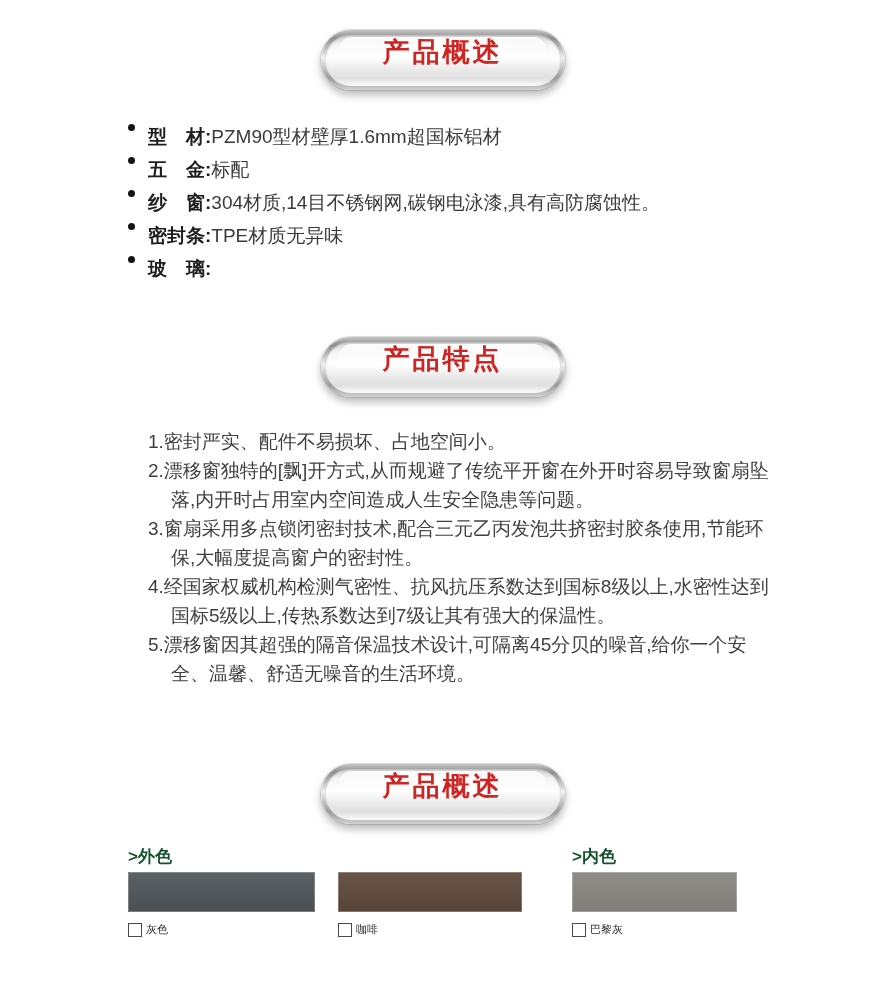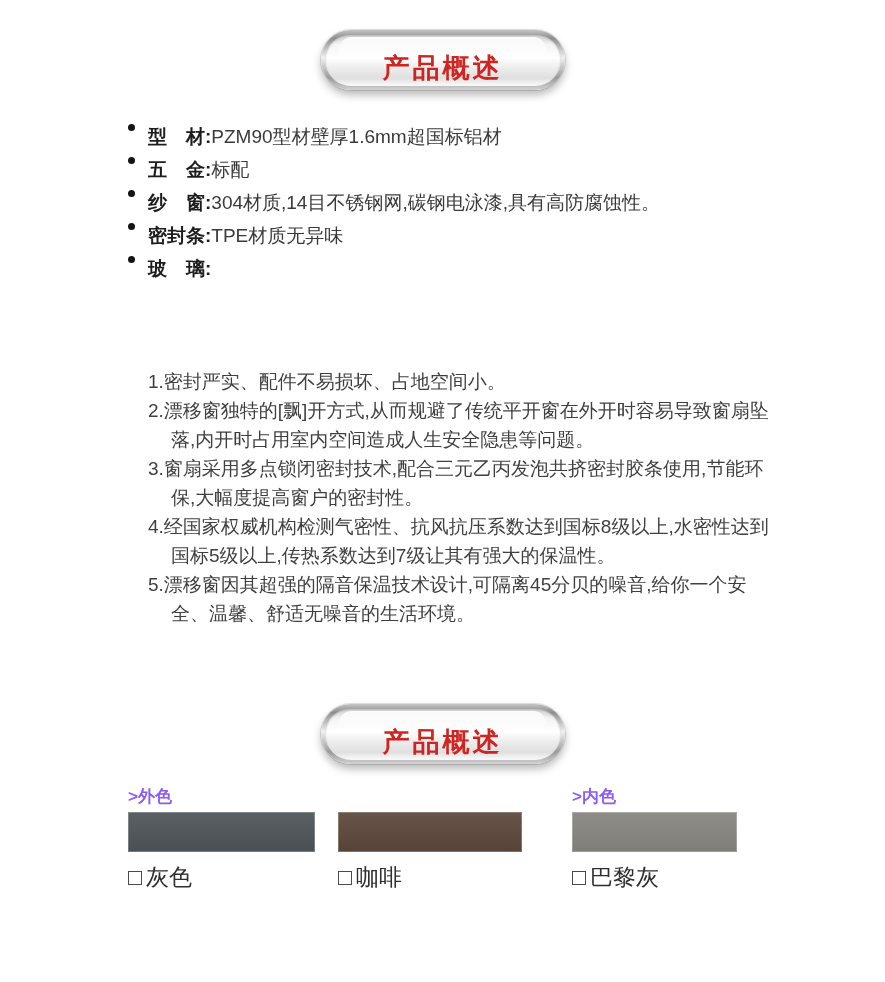--- a/index.html
+++ b/index.html
@@ -26,21 +26,21 @@
     padding:4px;
     background:linear-gradient(180deg,#c4c4c4 0%,#8d8d8d 14%,#f0f0f0 46%,#9a9a9a 80%,#d2d2d2 100%);
     box-shadow:0 5px 9px rgba(0,0,0,0.28), 0 0 0 1px #e3e3e3;
   }
   .pill-face {
     position:relative;
     width:100%; height:100%;
     border-radius:26px;
     background:linear-gradient(180deg,#c9c9c9 0%,#f4f4f4 20%,#ffffff 45%,#ececec 66%,#dfdfdf 85%,#fcfcfc 100%);
     box-shadow:inset 0 1px 2px rgba(0,0,0,0.25);
-    display:flex; align-items:flex-end; justify-content:center;
+    display:flex; align-items:flex-start; justify-content:center;
     overflow:hidden;
     font-family:Liberation Serif, serif;
   }
   .pill-face::before {
     content:"";
     position:absolute; top:3px; left:6%;
     width:88%; height:48%;
     border-radius:999px;
     background:linear-gradient(180deg,rgba(255,255,255,0.95) 0%,rgba(255,255,255,0) 100%);
   }
@@ -97,33 +97,33 @@
     margin:21px 0 0 128px;
   }
   .color-col { display:flex; flex-direction:column; }
   .color-col.col-1 { width:187px; }
   .color-col.col-2 { width:184px; margin-left:23px; }
   .color-col.col-3 { width:165px; margin-left:50px; }
   .group-label {
     height:18px;
     font-size:17px;
     font-weight:600;
-    color:#8b5cf6;
+    color:#14532d;
     margin-bottom:9px;
     white-space:pre;
   }
   .swatch {
     height:40px;
     width:100%;
     box-shadow:inset 0 0 0 1px rgba(255,255,255,0.25);
     background-image:linear-gradient(180deg,rgba(255,255,255,0.08),rgba(0,0,0,0.05));
   }
   .swatch-label {
     margin-top:10px;
-    font-size:23px;
+    font-size:11px;
     color:#2e2e2e;
     display:flex; align-items:center;
   }
   .cbox {
     display:inline-block;
     width:14px; height:14px;
     border:1.5px solid #4a4a4a;
     margin-right:4px;
     background:#ffffff;
     flex:0 0 auto;
@@ -167,20 +167,27 @@
       <span class="spec-value">TPE材质无异味</span>
     </li>
     <li class="spec-item">
       <span class="bullet-dot"></span>
       <span class="spec-label">玻　璃:</span>
     </li>
   </ul>
 
   <div class="spacer-a"></div>
 
+  <div class="badge-row">
+    <div class="pill">
+      <div class="pill-face">
+        <span class="pill-title">产品特点</span>
+      </div>
+    </div>
+  </div>
 
   <ol class="feature-list">
     <li class="feature-item">
       <span>1.密封严实、配件不易损坏、占地空间小。</span>
     </li>
     <li class="feature-item">
       <span>2.漂移窗独特的[飘]开方式,从而规避了传统平开窗在外开时容易导致窗扇坠落,内开时占用室内空间造成人生安全隐患等问题。</span>
     </li>
     <li class="feature-item">
       <span>3.窗扇采用多点锁闭密封技术,配合三元乙丙发泡共挤密封胶条使用,节能环保,大幅度提高窗户的密封性。</span>

